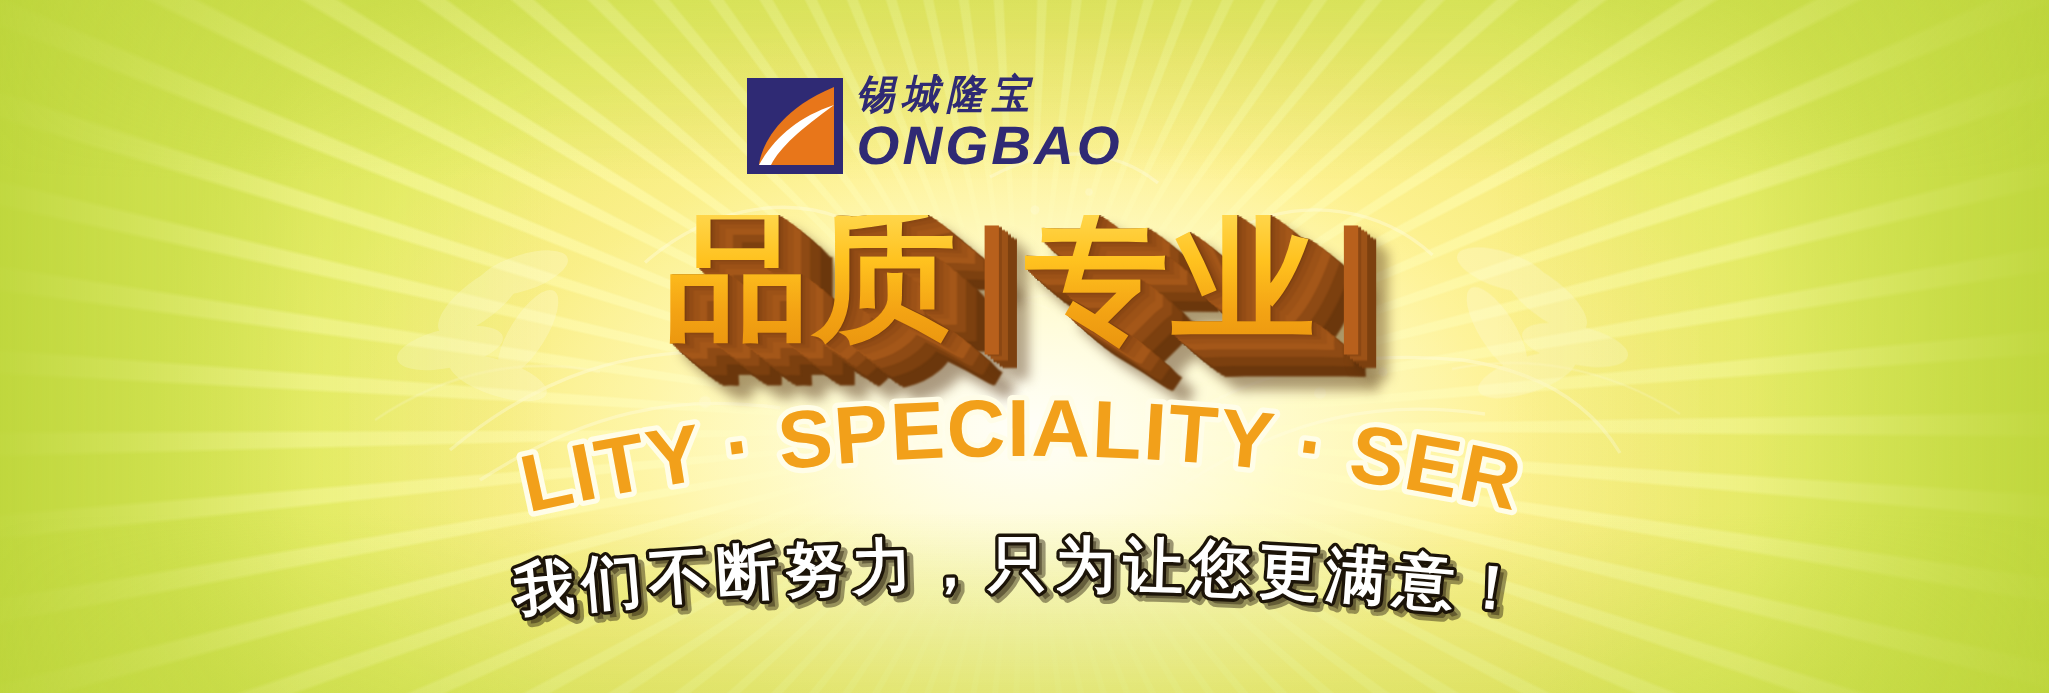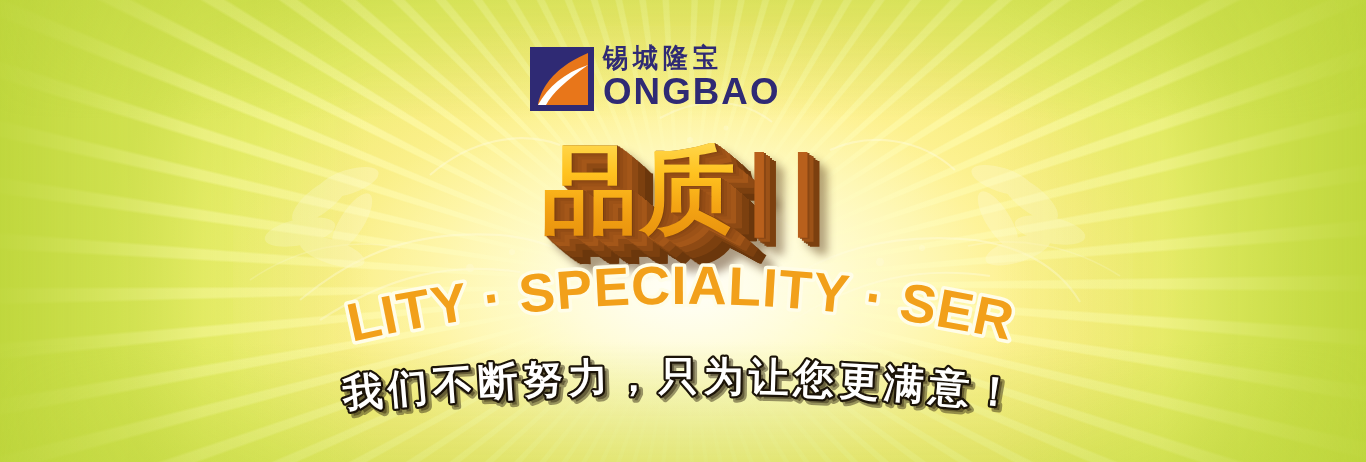--- a/index.html
+++ b/index.html
@@ -91,26 +91,27 @@
   .bg-floral {
     position: absolute;
     inset: 0;
     opacity: 0.55;
   }
   .bg-floral svg { display: block; width: 100%; height: 100%; }
 
   
   .logo-block {
     position: absolute;
-    left: 530px;
+    left: 498px;
     top: 44px;
     width: 330px;
     height: 76px;
     display: flex;
-    align-items: flex-start;
+    align-items: center;
+    font-style: italic;
   }
   .logo-mark {
     width: 64px;
     height: 64px;
     flex: 0 0 64px;
     position: relative;
     margin-top: 3px;
   }
   .logo-mark svg { display: block; width: 64px; height: 64px; }
   .logo-words {
@@ -156,21 +157,21 @@
     left: 0;
     right: 0;
     top: 128px;
     height: 126px;
     display: flex;
     align-items: center;
     justify-content: center;
     gap: 0;
   }
   .hl-word {
-    font-family: Liberation Serif, serif;
+    font-family: Liberation Mono, monospace;
     font-weight: bold;
     font-size: 96px;
     line-height: 1;
     letter-spacing: 2px;
     color: #f5aa16;
     background: linear-gradient(180deg, #ffd64a 0%, #ffc21f 32%, #f4a414 66%, #e8920d 100%);
     -webkit-background-clip: text;
     background-clip: text;
     -webkit-text-fill-color: transparent;
     position: relative;
@@ -324,20 +325,21 @@
     </div>
     <div class="logo-words">
       <div class="logo-cn">锡城隆宝</div>
       <div class="logo-en">ONGBAO</div>
     </div>
   </div>
 
   <div class="headline">
     <span class="hl-word">品质</span>
     <span class="hl-sep">|</span>
+    <span class="hl-word">专业</span>
     <span class="hl-sep">|</span>
   </div>
 
   <div class="english-line">
     <svg viewBox="0 0 1366 92" preserveAspectRatio="xMidYMid meet" aria-hidden="true">
       <defs>
         <path id="engArc" d="M 360 84 Q 683 12 1008 84" fill="none"></path>
       </defs>
       <text class="eng-text" text-anchor="middle">
         <textPath href="#engArc" startOffset="50%">QUALITY · SPECIALITY · SERVICE</textPath>

